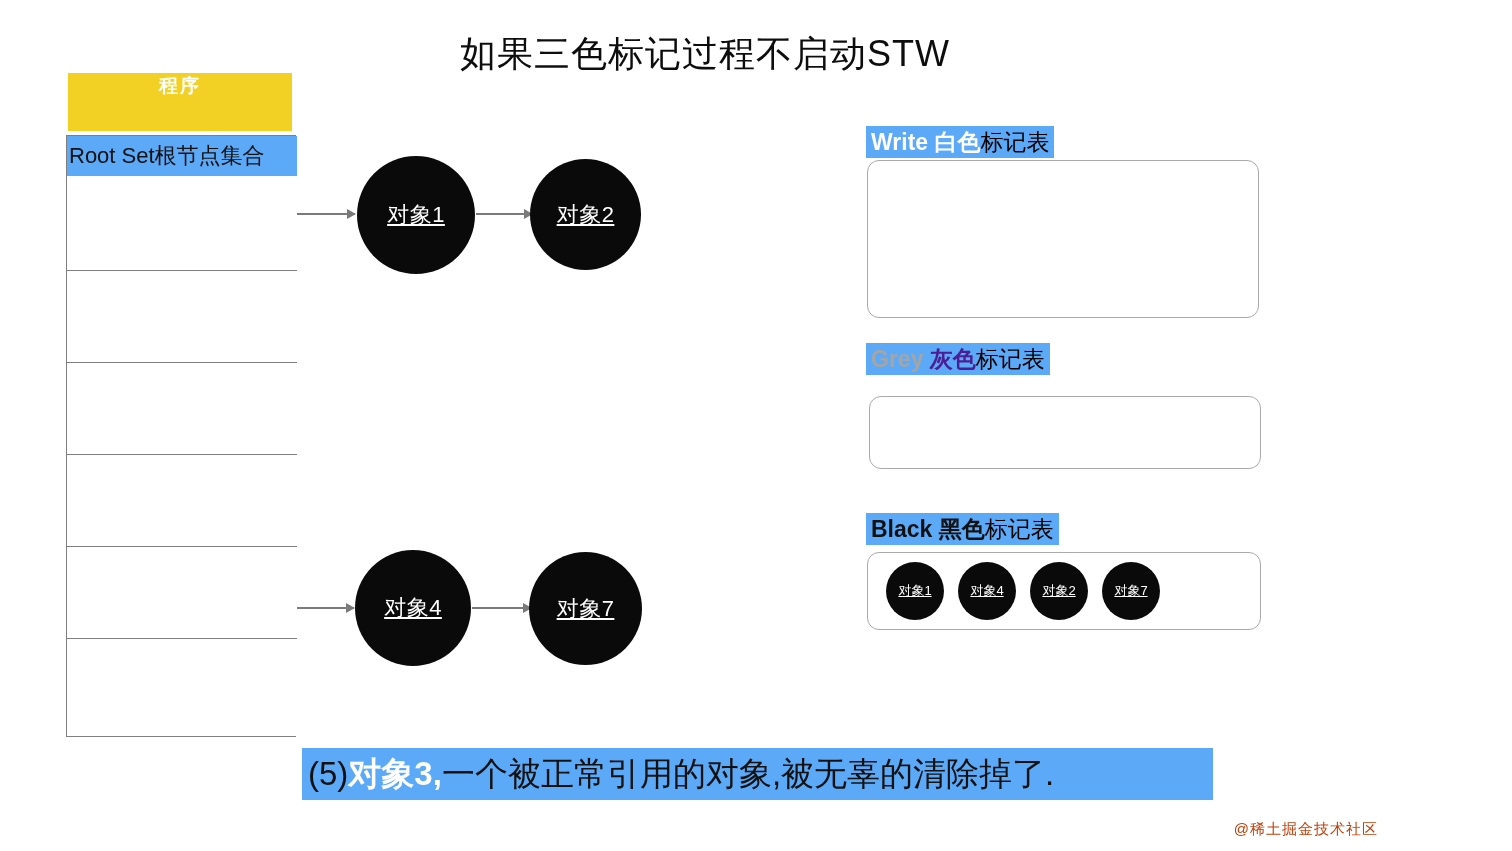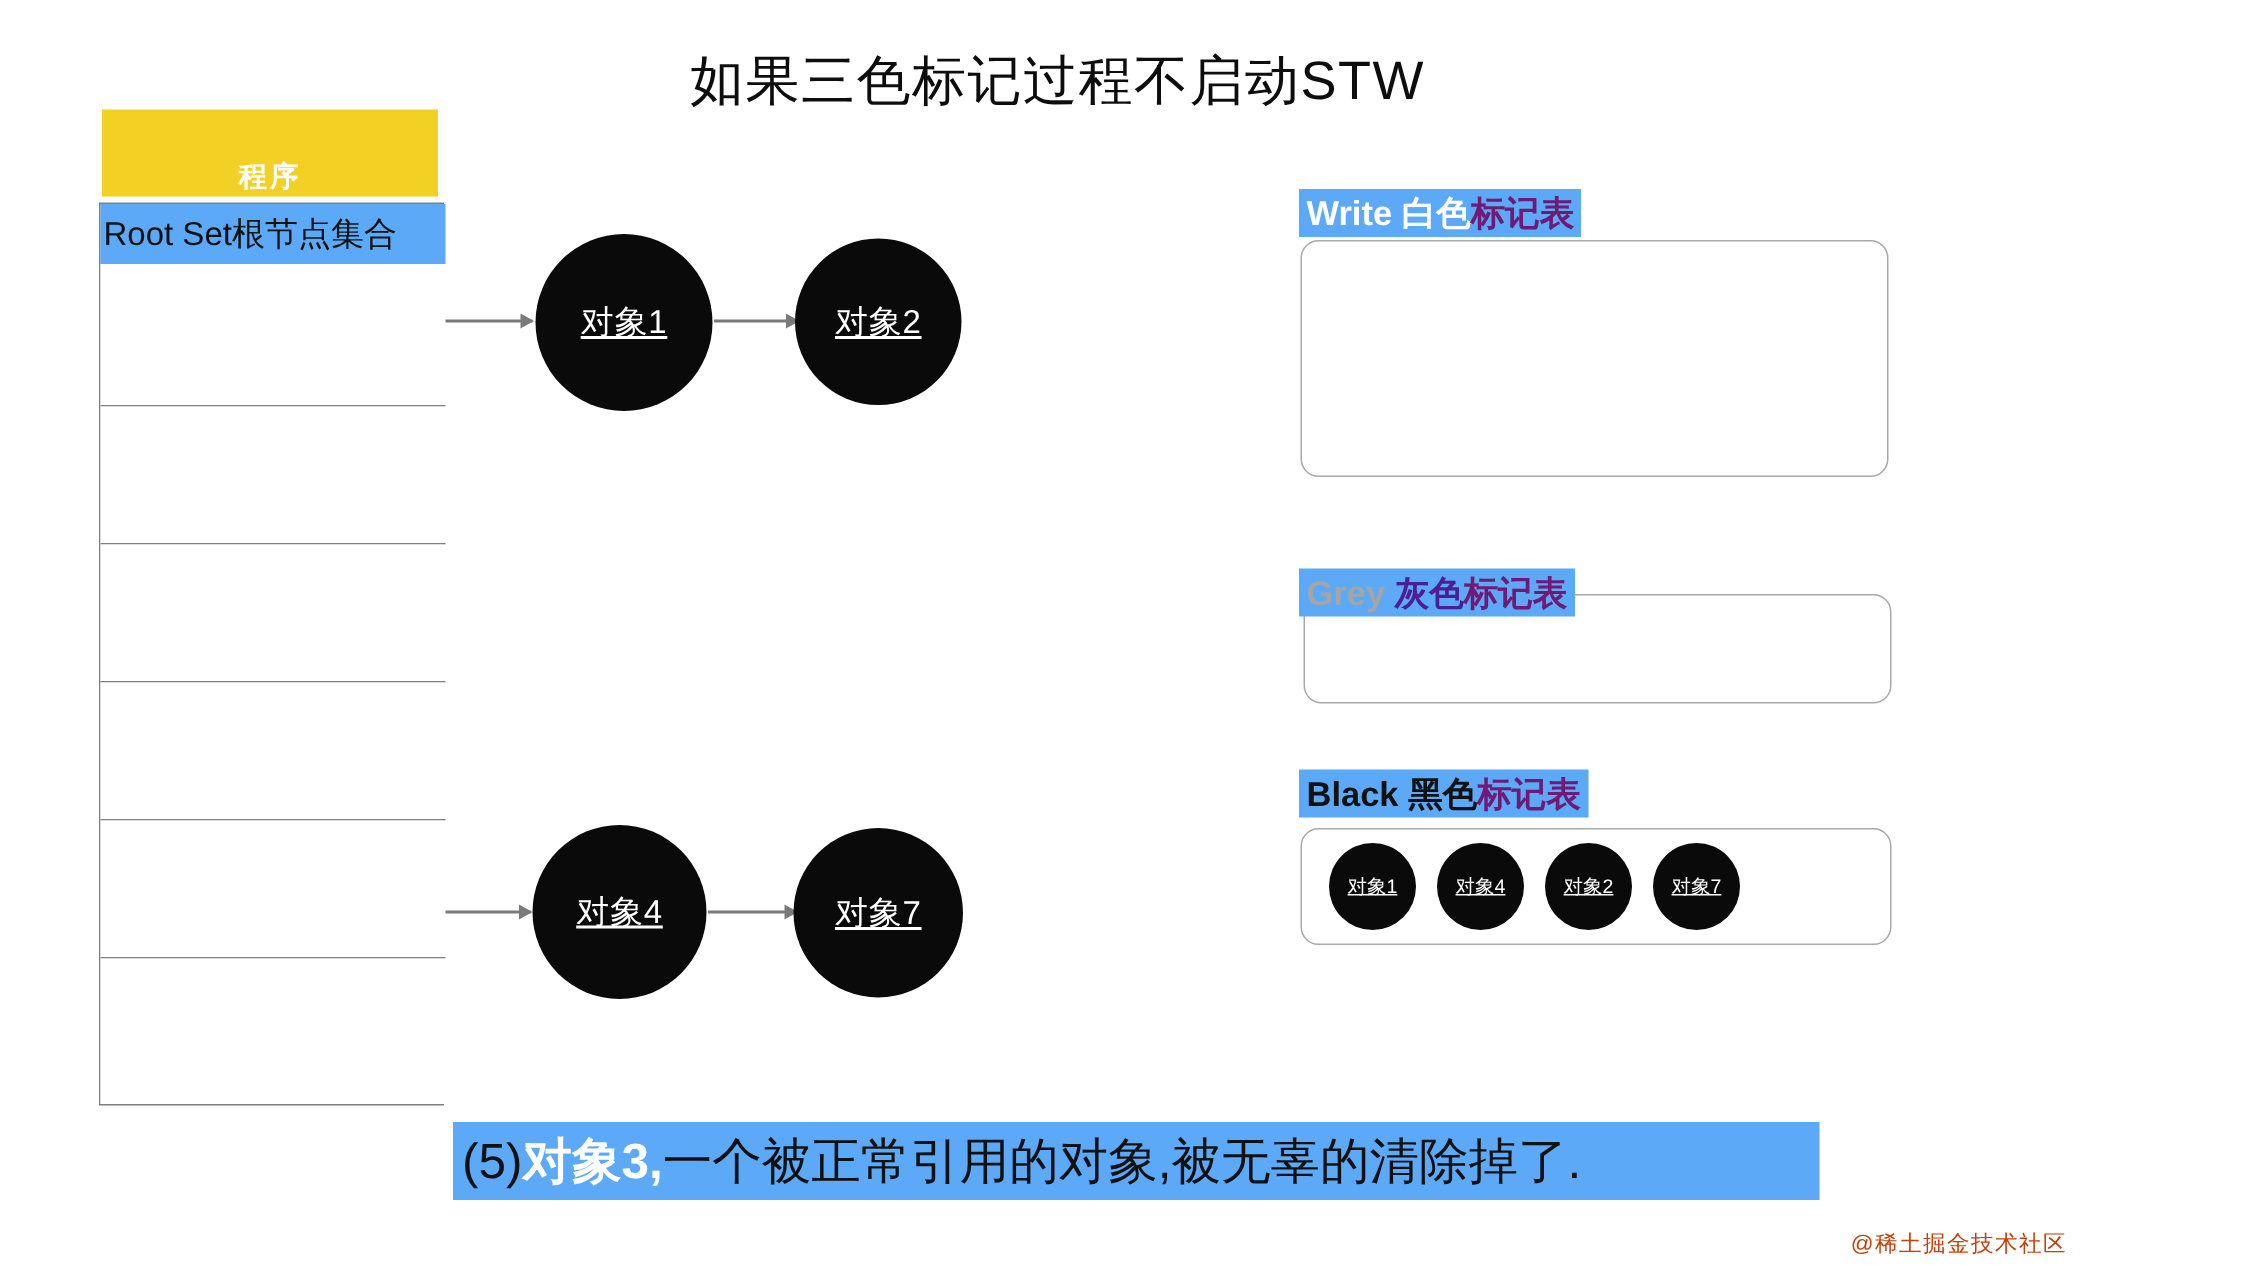--- a/index.html
+++ b/index.html
@@ -37,21 +37,21 @@
   
   .prog-header {
     position: absolute;
     left: 68px;
     top: 73px;
     width: 224px;
     height: 58px;
     background: #F2D024;
     box-sizing: border-box;
     display: flex;
-    align-items: flex-end;
+    align-items: flex-start;
     justify-content: center;
   }
   .prog-header-label {
     color: #ffffff;
     font-size: 19px;
     font-weight: 700;
     letter-spacing: 2px;
   }
 
   .table-wrap {
@@ -141,21 +141,21 @@
   .panel-label span {
     font-size: 23px;
     line-height: 32px;
   }
   .lbl-en-white { color: #ffffff; font-weight: 700; }
   .lbl-cn-white { color: #ffffff; font-weight: 700; }
   .lbl-en-grey  { color: #a5a5a5; font-weight: 700; }
   .lbl-cn-grey  { color: #4c1d95; font-weight: 700; }
   .lbl-en-black { color: #111111; font-weight: 700; }
   .lbl-cn-black { color: #111111; font-weight: 700; }
-  .lbl-tail     { color: #701a75; font-weight: 700; }
+  .lbl-tail     { color: #000000; font-weight: 400; }
 
   .panel-box {
     position: absolute;
     box-sizing: border-box;
     border: 1.5px solid #a9a9a9;
     border-radius: 12px;
     background: #ffffff;
   }
 
   
@@ -230,21 +230,21 @@
   </div>
 
   <div class="panel-label" style="left:866px; top:126px;">
     <span class="lbl-en-white">Write</span>
     <span class="lbl-en-white">&nbsp;</span>
     <span class="lbl-cn-white">白色</span>
     <span class="lbl-tail">标记表</span>
   </div>
   <div class="panel-box" style="left:867px; top:160px; width:392px; height:158px;"></div>
 
-  <div class="panel-label" style="left:866px; top:379px;">
+  <div class="panel-label" style="left:866px; top:343px;">
     <span class="lbl-en-grey">Grey</span>
     <span class="lbl-en-grey">&nbsp;</span>
     <span class="lbl-cn-grey">灰色</span>
     <span class="lbl-tail">标记表</span>
   </div>
   <div class="panel-box" style="left:869px; top:396px; width:392px; height:73px;"></div>
 
   <div class="panel-label" style="left:866px; top:513px;">
     <span class="lbl-en-black">Black</span>
     <span class="lbl-en-black">&nbsp;</span>

